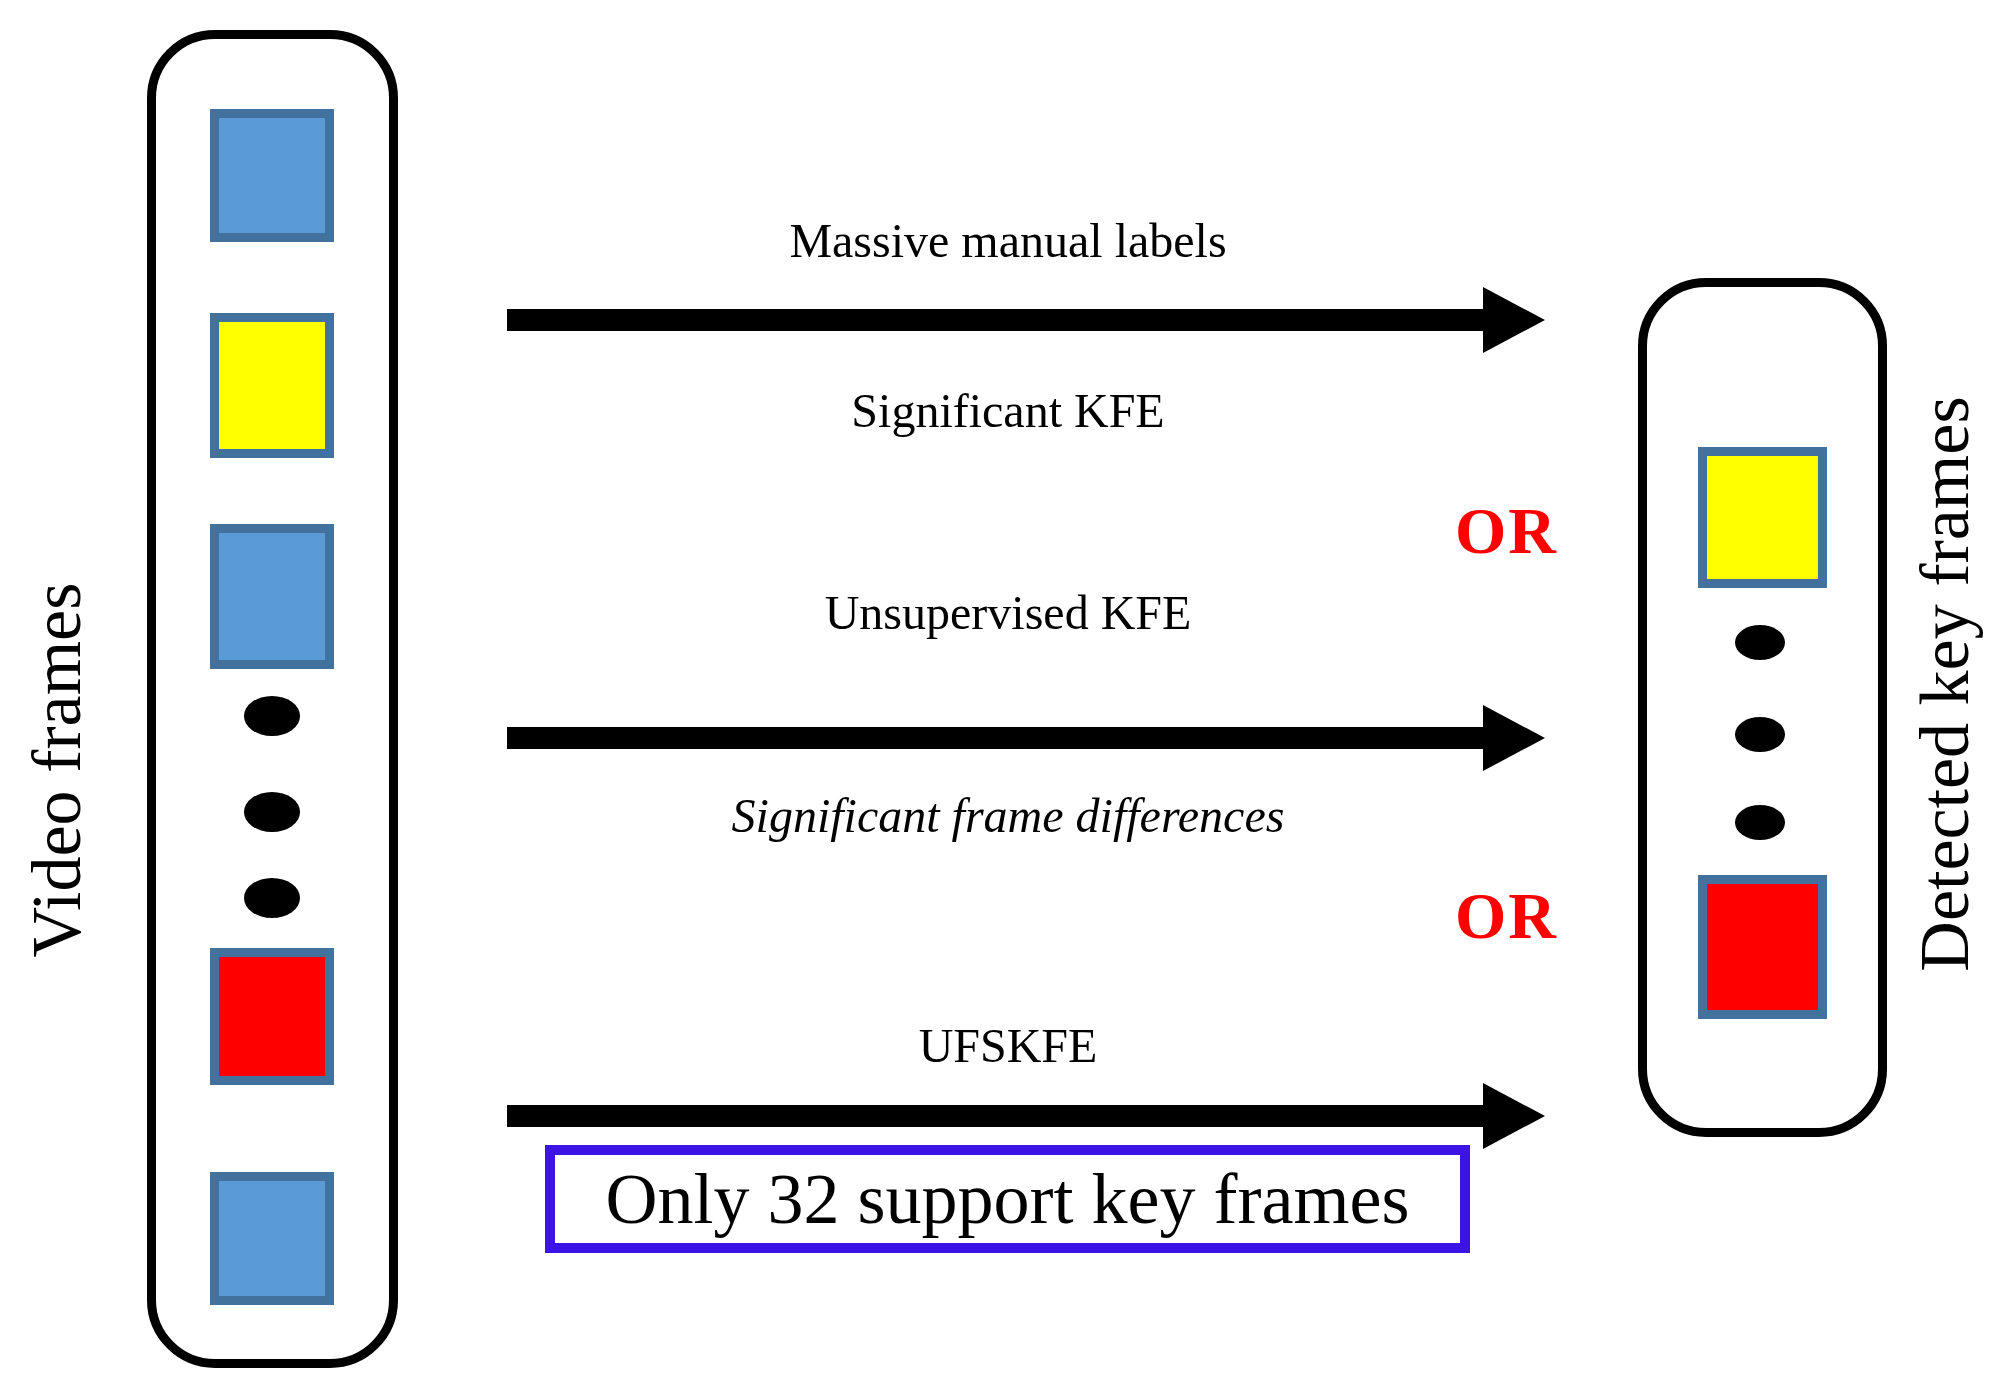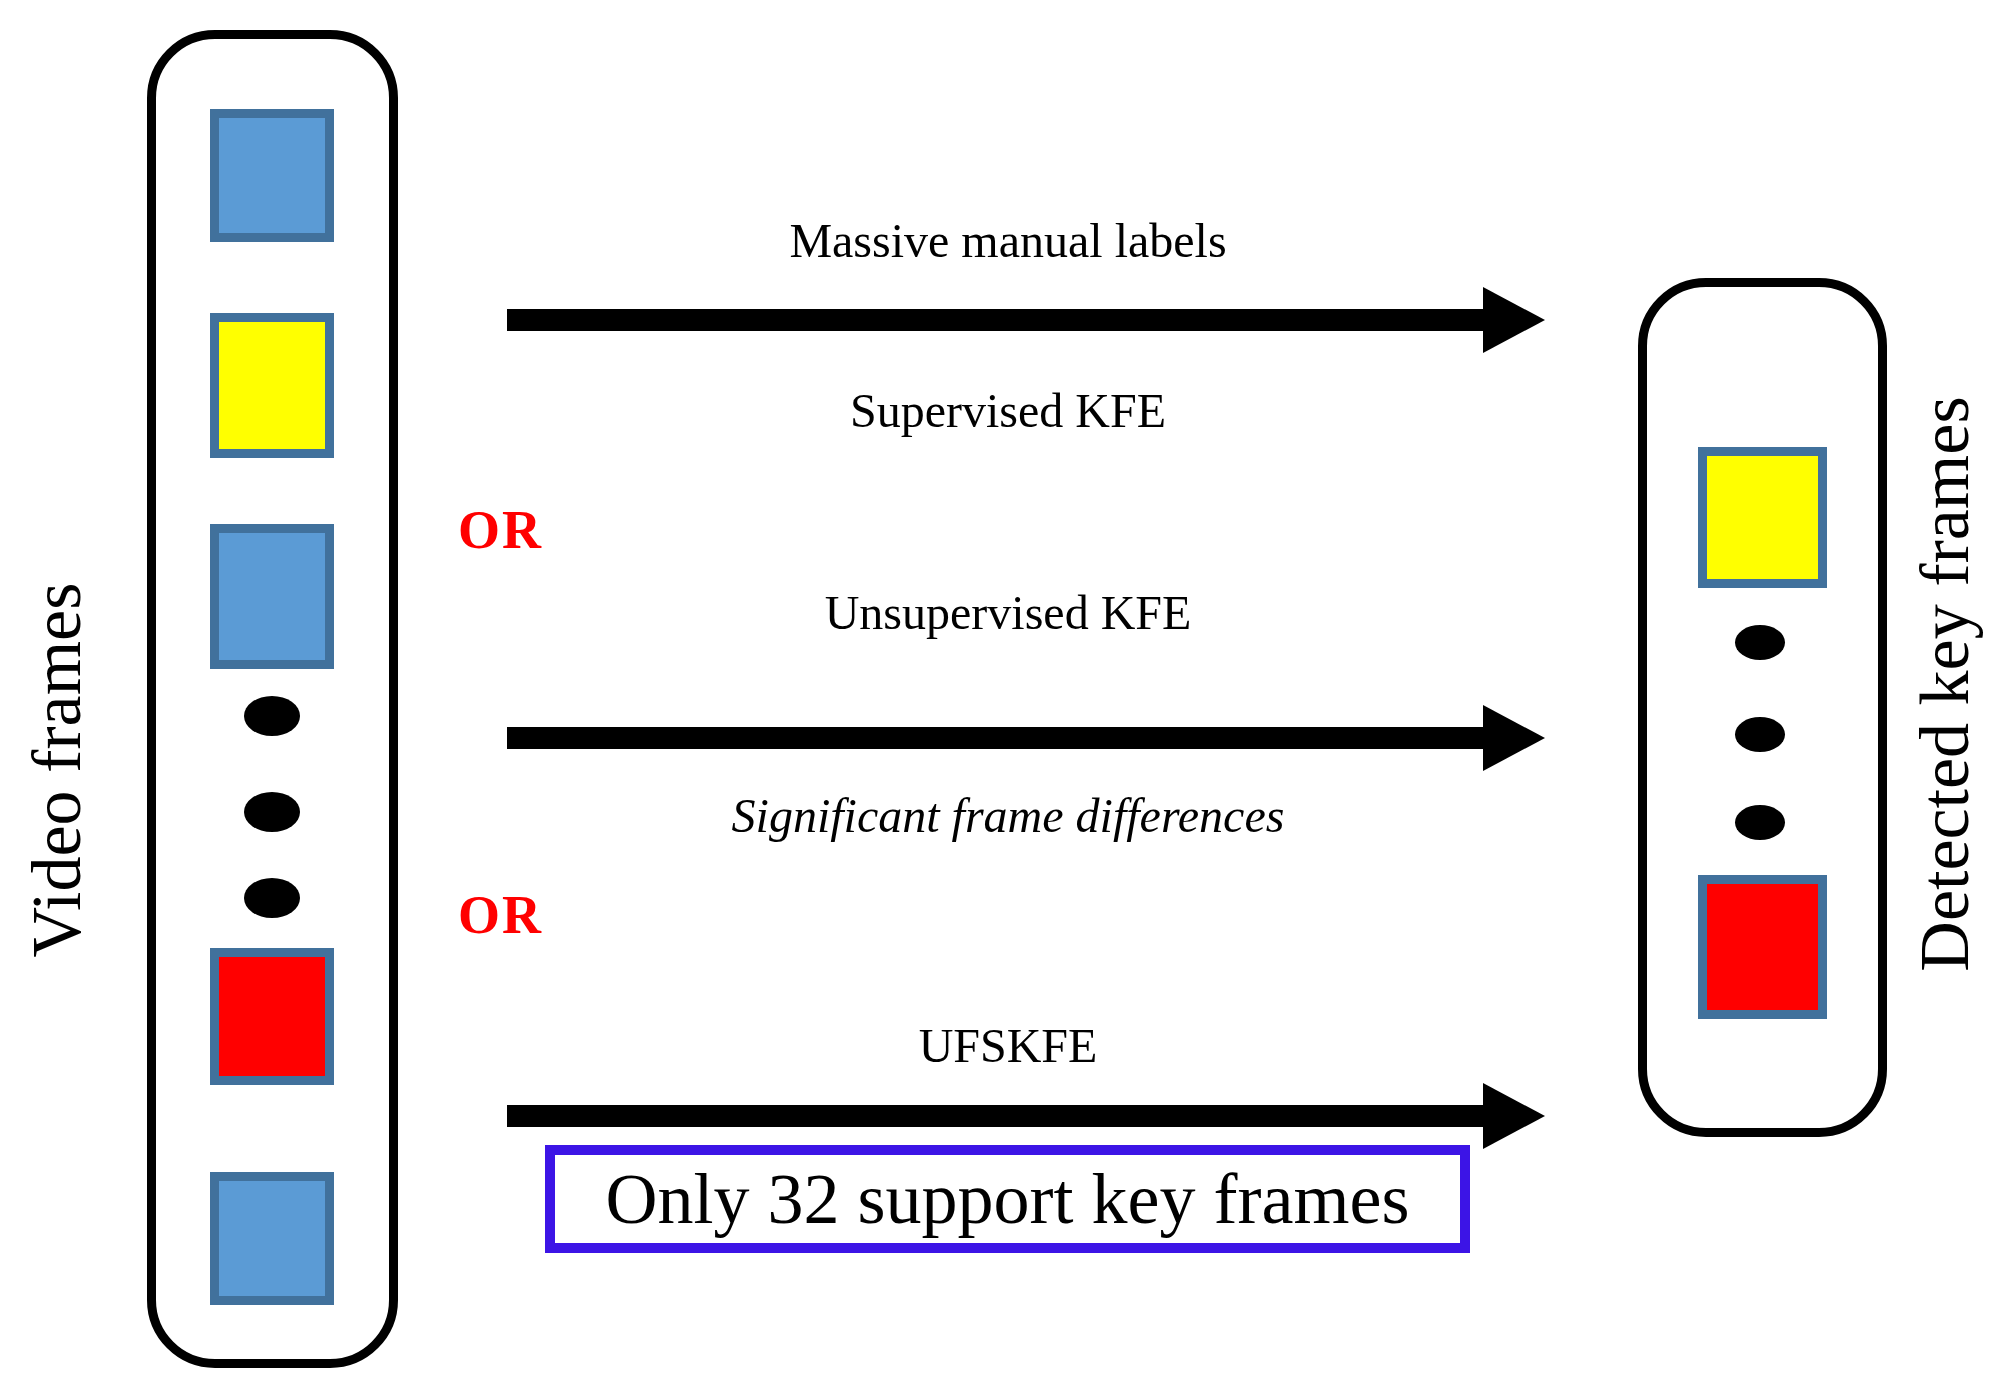--- a/index.html
+++ b/index.html
@@ -29,22 +29,22 @@
   .dot{
     position:absolute;background:var(--text-black,#000);
     border-radius:50%;
   }
   .mid-text{
     position:absolute;left:458px;width:1100px;text-align:center;
     font-size:48px;line-height:83px;white-space:nowrap;
     color:var(--text-black,#000);
   }
   .or-text{
-    position:absolute;left:458px;width:1100px;text-align:left;
-    font-size:54px;line-height:79px;font-weight:bold;
+    position:absolute;left:458px;width:1100px;text-align:right;
+    font-size:66px;line-height:79px;font-weight:bold;
     color:var(--or-red,#FF0000);letter-spacing:2px;
   }
   .arrow-bar{
     position:absolute;left:507px;width:976px;height:22px;
     background:var(--arrow-black,#000);
   }
   .arrow-head{
     position:absolute;left:1483px;width:0;height:0;
     border-left:62px solid var(--arrow-black,#000);
     border-top:33px solid transparent;
@@ -76,21 +76,21 @@
     <div class="frame-sq blue" style="left: 54px; top: 1133px; width: 124px; height: 133px;"></div>
   </div>
 
 <div class="mid-text" style="top:199px;">Massive manual labels</div>
 
 <div>
   <div class="arrow-bar" style="top:309px;"></div>
   <div class="arrow-head" style="top:287px;"></div>
 </div>
 
-<div class="mid-text" style="top:369px;">Supervised KFE</div>
+<div class="mid-text" style="top:369px;">Significant KFE</div>
 
 <div class="or-text" style="top:491px;">OR</div>
 
 <div class="mid-text" style="top:571px;">Unsupervised KFE</div>
 
 <div>
   <div class="arrow-bar" style="top:727px;"></div>
   <div class="arrow-head" style="top:705px;"></div>
 </div>
 

